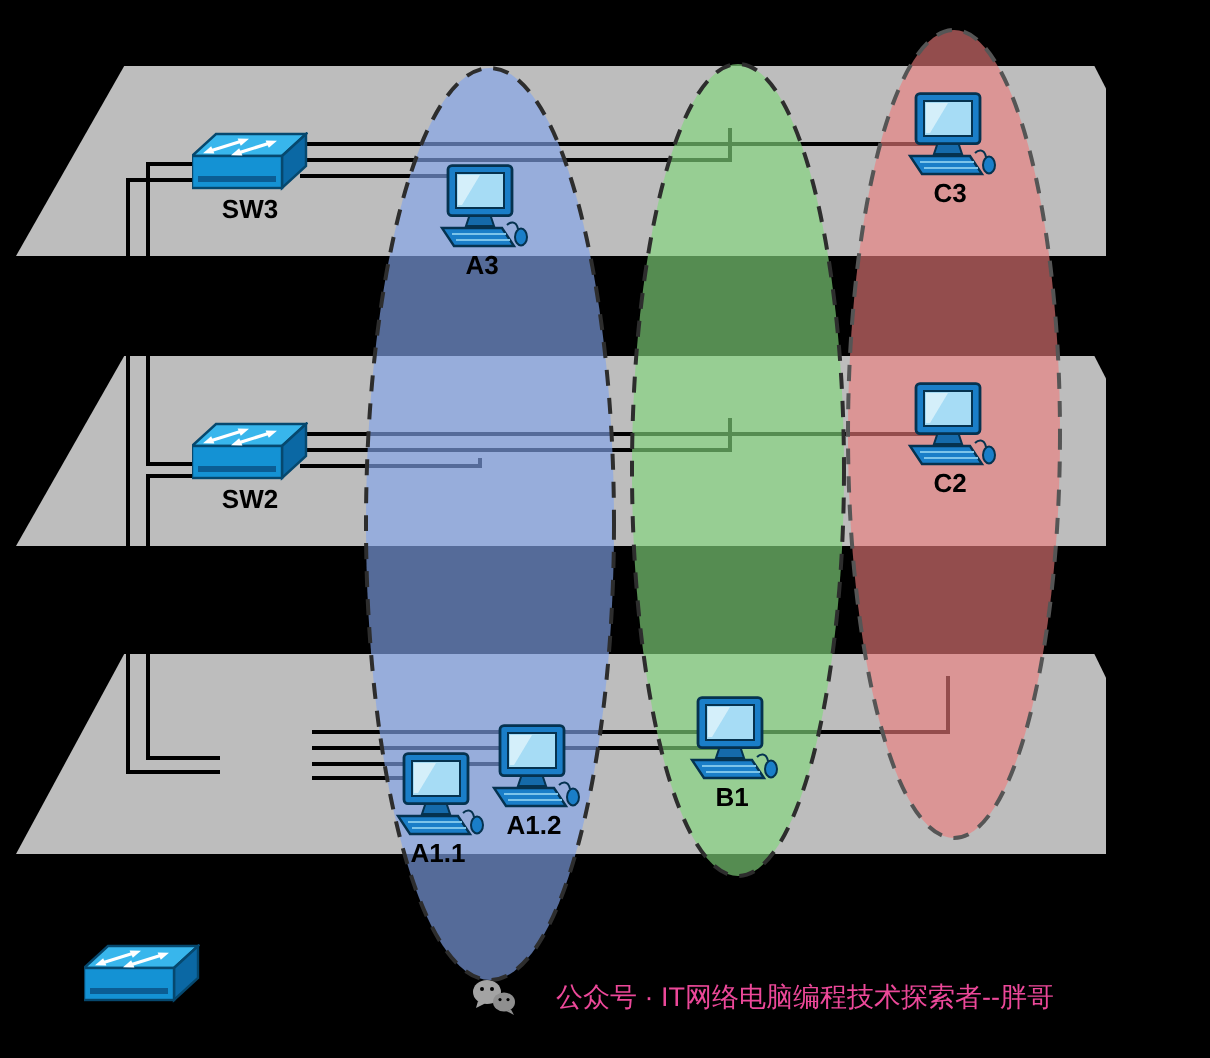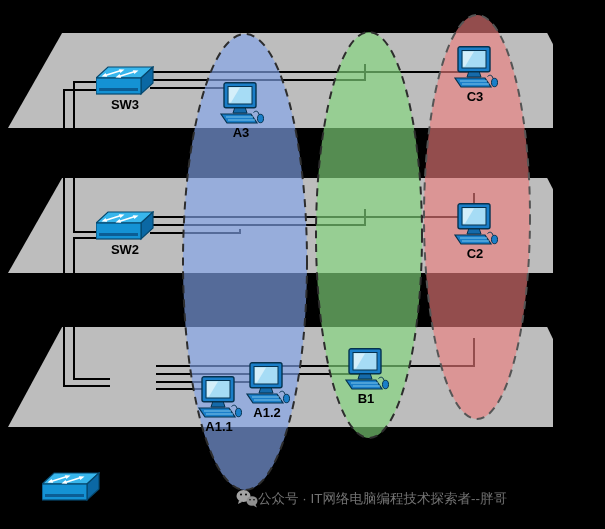--- a/index.html
+++ b/index.html
@@ -7,22 +7,22 @@
           font-family:"Liberation Sans",sans-serif;border-radius:21px;}
   .floor{position:absolute;left:8px;width:588px;background:#bdbdbd;z-index:1;
          clip-path:polygon(9.2% 0,91.7% 0,100% 100%,0 100%);}
   #floor-3{top:33px;height:95px;}
   #floor-2{top:178px;height:95px;}
   #floor-1{top:327px;height:100px;}
   .wiring{position:absolute;left:0;top:0;z-index:2;}
   .node{position:absolute;z-index:3;display:flex;flex-direction:column;align-items:center;}
   .node svg{display:block;}
   .node-label{font-size:13px;font-weight:bold;color:#000;margin-top:2px;line-height:1;white-space:nowrap;}
-  .watermark{position:absolute;left:236px;top:489px;z-index:4;display:flex;align-items:center;gap:0;
-             color:#737373;font-size:13.5px;white-space:nowrap;}
+  .watermark{position:absolute;left:236px;top:489px;z-index:4;display:flex;align-items:center;gap:20px;
+             color:#ec4899;font-size:13.5px;white-space:nowrap;}
   .symdefs{position:absolute;width:0;height:0;overflow:hidden;}
 </style>
 </head>
 <body>
 
 <svg class="symdefs" aria-hidden="true">
   <symbol id="sym-pc" viewBox="0 0 46 42">
     <polygon points="3,32 33,32 39,41 9,41" fill="#1a7ec8" stroke="#05324f" stroke-width="1.2"></polygon>
     <line x1="8" y1="35" x2="35" y2="35" stroke="#7cc4ea" stroke-width="1"></line>
     <line x1="10" y1="38" x2="37" y2="38" stroke="#7cc4ea" stroke-width="1"></line>
@@ -108,21 +108,21 @@
       </svg>
     <div class="node-label">C3</div>
   </div>
 
   <div class="node" style="left:96px;top:211px">
     <svg width="58" height="30" viewBox="0 0 58 30">
         <use href="#sym-switch"></use>
       </svg>
     <div class="node-label">SW2</div>
   </div>
-  <div class="node" style="left:452px;top:203px">
+  <div class="node" style="left:452px;top:191px">
     <svg width="46" height="42" viewBox="0 0 46 42">
         <use href="#sym-pc"></use>
       </svg>
     <div class="node-label">C2</div>
   </div>
 
   <div class="node" style="left:196px;top:376px">
     <svg width="46" height="42" viewBox="0 0 46 42">
         <use href="#sym-pc"></use>
       </svg>

